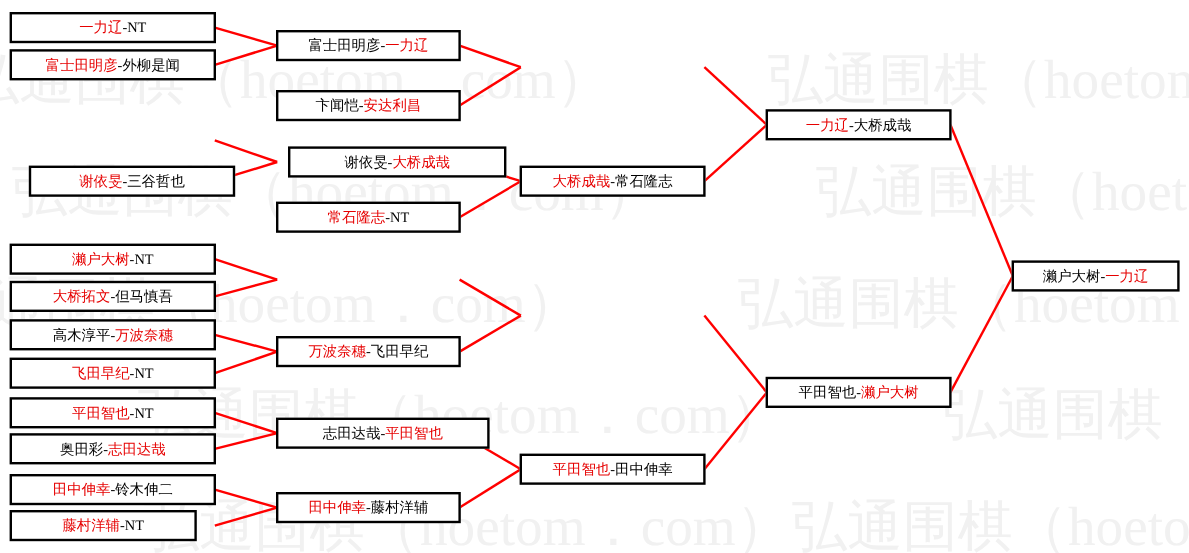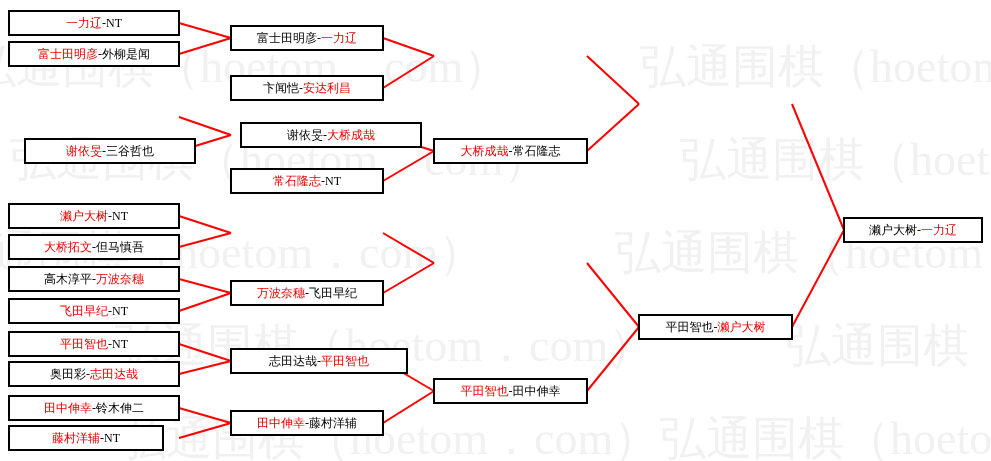--- a/index.html
+++ b/index.html
@@ -114,16 +114,17 @@
   <div class="match" id="r2m2"><span class="p p-left">卞闻恺</span><span class="sep">-</span><span class="p p-right red" style="color: rgb(230, 0, 0);">安达利昌</span></div>
   <div class="match" id="r2m3"><span class="p p-left">谢依旻</span><span class="sep">-</span><span class="p p-right red" style="color: rgb(230, 0, 0);">大桥成哉</span></div>
   <div class="match" id="r2m4"><span class="p p-left red" style="color: rgb(230, 0, 0);">常石隆志</span><span class="sep">-</span><span class="p p-right">NT</span></div>
   <div class="match" id="r2m6"><span class="p p-left red" style="color: rgb(230, 0, 0);">万波奈穗</span><span class="sep">-</span><span class="p p-right">飞田早纪</span></div>
   <div class="match" id="r2m7"><span class="p p-left">志田达哉</span><span class="sep">-</span><span class="p p-right red" style="color: rgb(230, 0, 0);">平田智也</span></div>
   <div class="match" id="r2m8"><span class="p p-left red" style="color: rgb(230, 0, 0);">田中伸幸</span><span class="sep">-</span><span class="p p-right">藤村洋辅</span></div>
 
   <div class="match" id="r3m2"><span class="p p-left red" style="color: rgb(230, 0, 0);">大桥成哉</span><span class="sep">-</span><span class="p p-right">常石隆志</span></div>
   <div class="match" id="r3m4"><span class="p p-left red" style="color: rgb(230, 0, 0);">平田智也</span><span class="sep">-</span><span class="p p-right">田中伸幸</span></div>
 
+  <div class="match" id="r4m1"><span class="p p-left red" style="color: rgb(230, 0, 0);">一力辽</span><span class="sep">-</span><span class="p p-right">大桥成哉</span></div>
   <div class="match" id="r4m2"><span class="p p-left">平田智也</span><span class="sep">-</span><span class="p p-right red" style="color: rgb(230, 0, 0);">濑户大树</span></div>
 
   <div class="match" id="r5m1"><span class="p p-left">濑户大树</span><span class="sep">-</span><span class="p p-right red" style="color: rgb(230, 0, 0);">一力辽</span></div>
 </div>
 
 </body></html>

